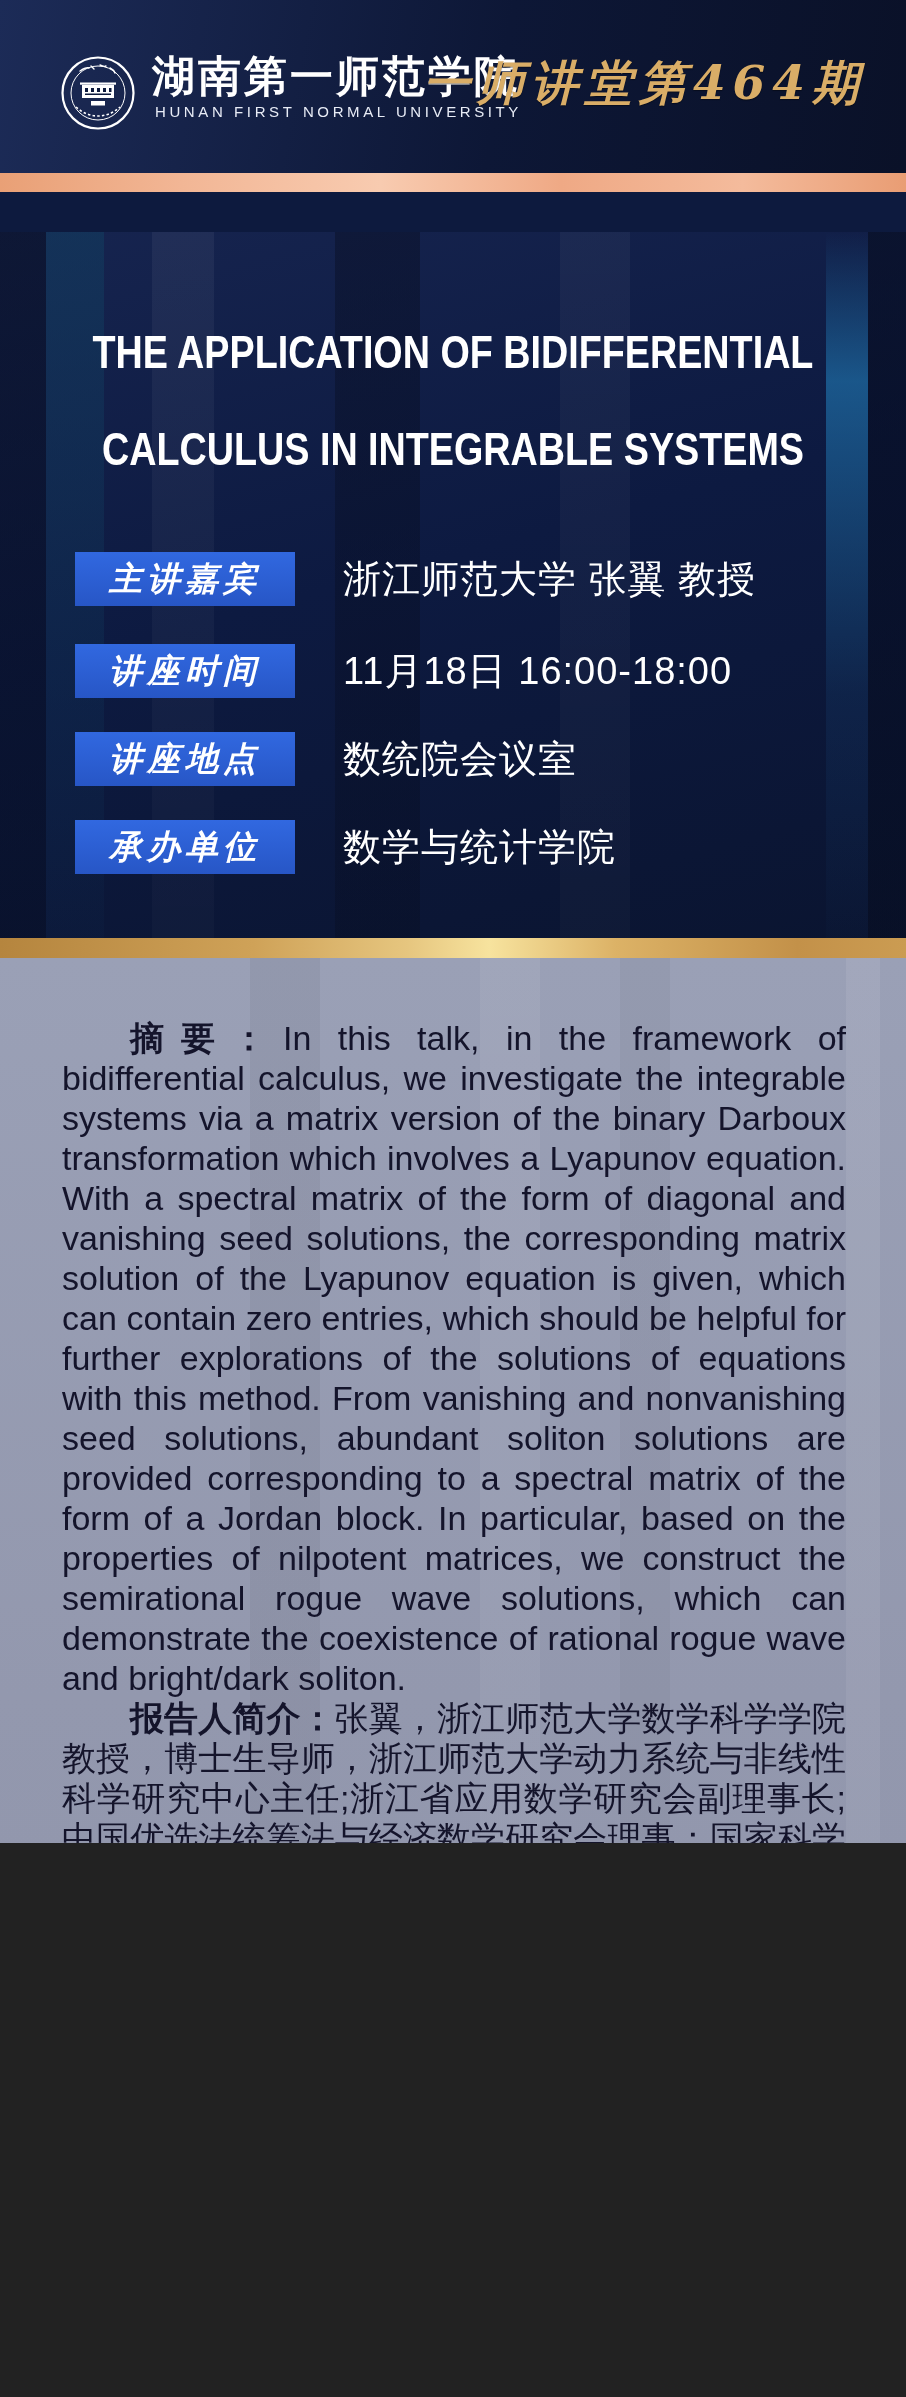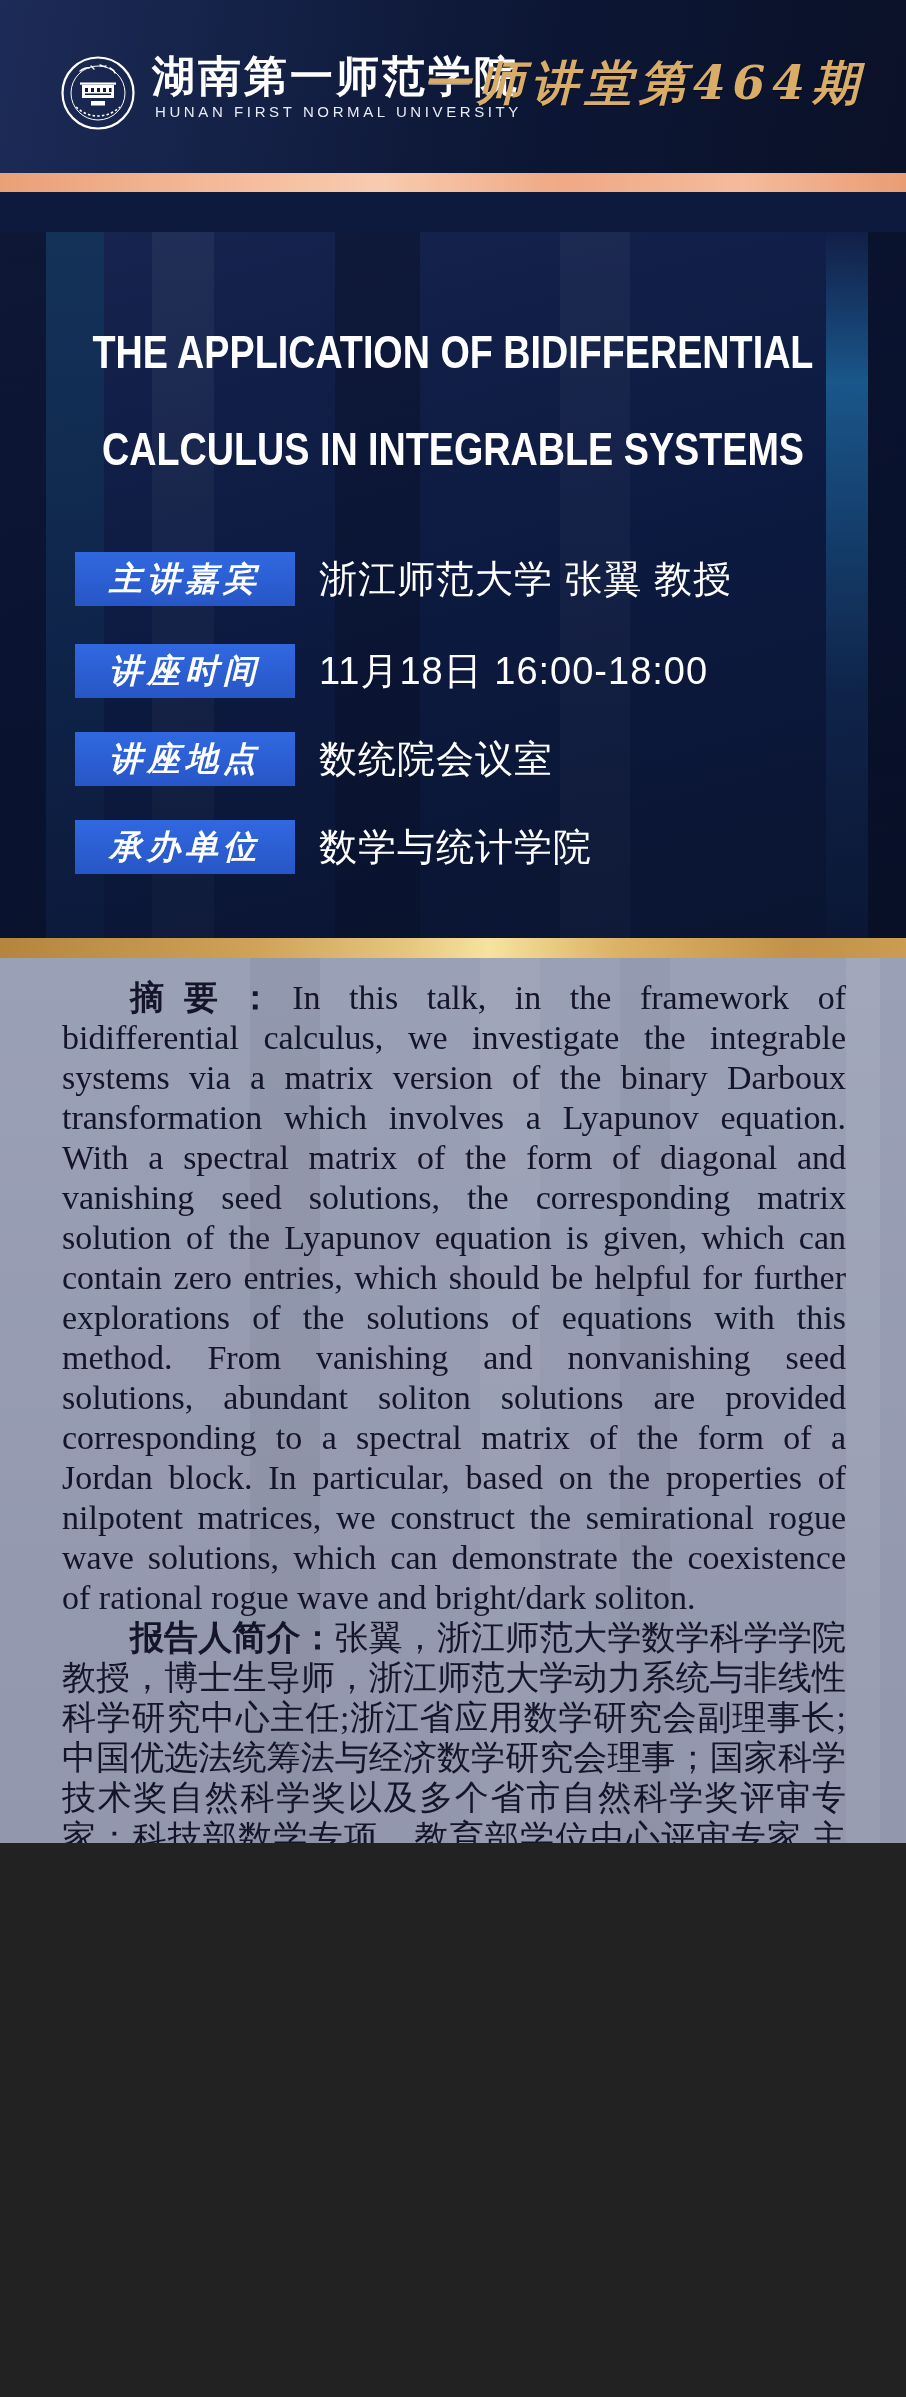--- a/index.html
+++ b/index.html
@@ -56,21 +56,21 @@
     background-repeat:no-repeat;
     margin-top:40px;
   }
   .title-line{
     position:absolute;left:0;width:906px;text-align:center;
     color:#ffffff;font-size:46px;font-weight:700;letter-spacing:0px;
     transform:scaleX(.82);white-space:nowrap;
   }
   .title-line.l1{top:93px;}
   .title-line.l2{top:190px;}
-  .info-row{position:absolute;left:75px;display:flex;align-items:center;}
+  .info-row{position:absolute;left:75px;display:flex;align-items:center;gap:24px;}
   .info-row.r1{top:320px;}
   .info-row.r2{top:412px;text-align:center;}
   .info-row.r3{top:500px;}
   .info-row.r4{top:588px;}
   .info-badge{
     width:220px;height:54px;flex:0 0 220px;
     background:linear-gradient(180deg,#3168e0,#2756c6);
     color:#fff;font-size:33px;font-weight:700;font-style:italic;letter-spacing:5px;
     display:flex;align-items:center;justify-content:center;
   }
@@ -84,21 +84,21 @@
       linear-gradient(180deg,rgba(255,255,255,.06),rgba(255,255,255,.04)),
       linear-gradient(180deg,rgba(0,0,0,.05),rgba(0,0,0,.04)),
       linear-gradient(180deg,rgba(255,255,255,.08),rgba(255,255,255,.05)),
       linear-gradient(180deg,rgba(0,0,0,.04),rgba(0,0,0,.03)),
       linear-gradient(180deg,#9aa0b6 0%,#9398ae 60%,#9095ab 100%);
     background-size:60px 100%,70px 100%,34px 100%,50px 100%,100% 100%;
     background-position:480px 0,250px 0,846px 0,620px 0,0 0;
     background-repeat:no-repeat;
     color:#14142b;
   }
-  .text-block{padding:20px 60px 0 62px;font-family:Liberation Serif, serif;}
+  .text-block{padding:60px 60px 0 62px;}
   .text-block p{
     margin:0;font-size:34px;line-height:40px;text-align:justify;
     text-indent:2em;color:#14142b;
   }
   .text-block p .plabel{font-weight:700;}
   
   .footer{
     position:absolute;left:0;top:2213px;width:906px;height:177px;
     background-image:
       linear-gradient(180deg,rgba(255,255,255,.05),rgba(255,255,255,.03)),

